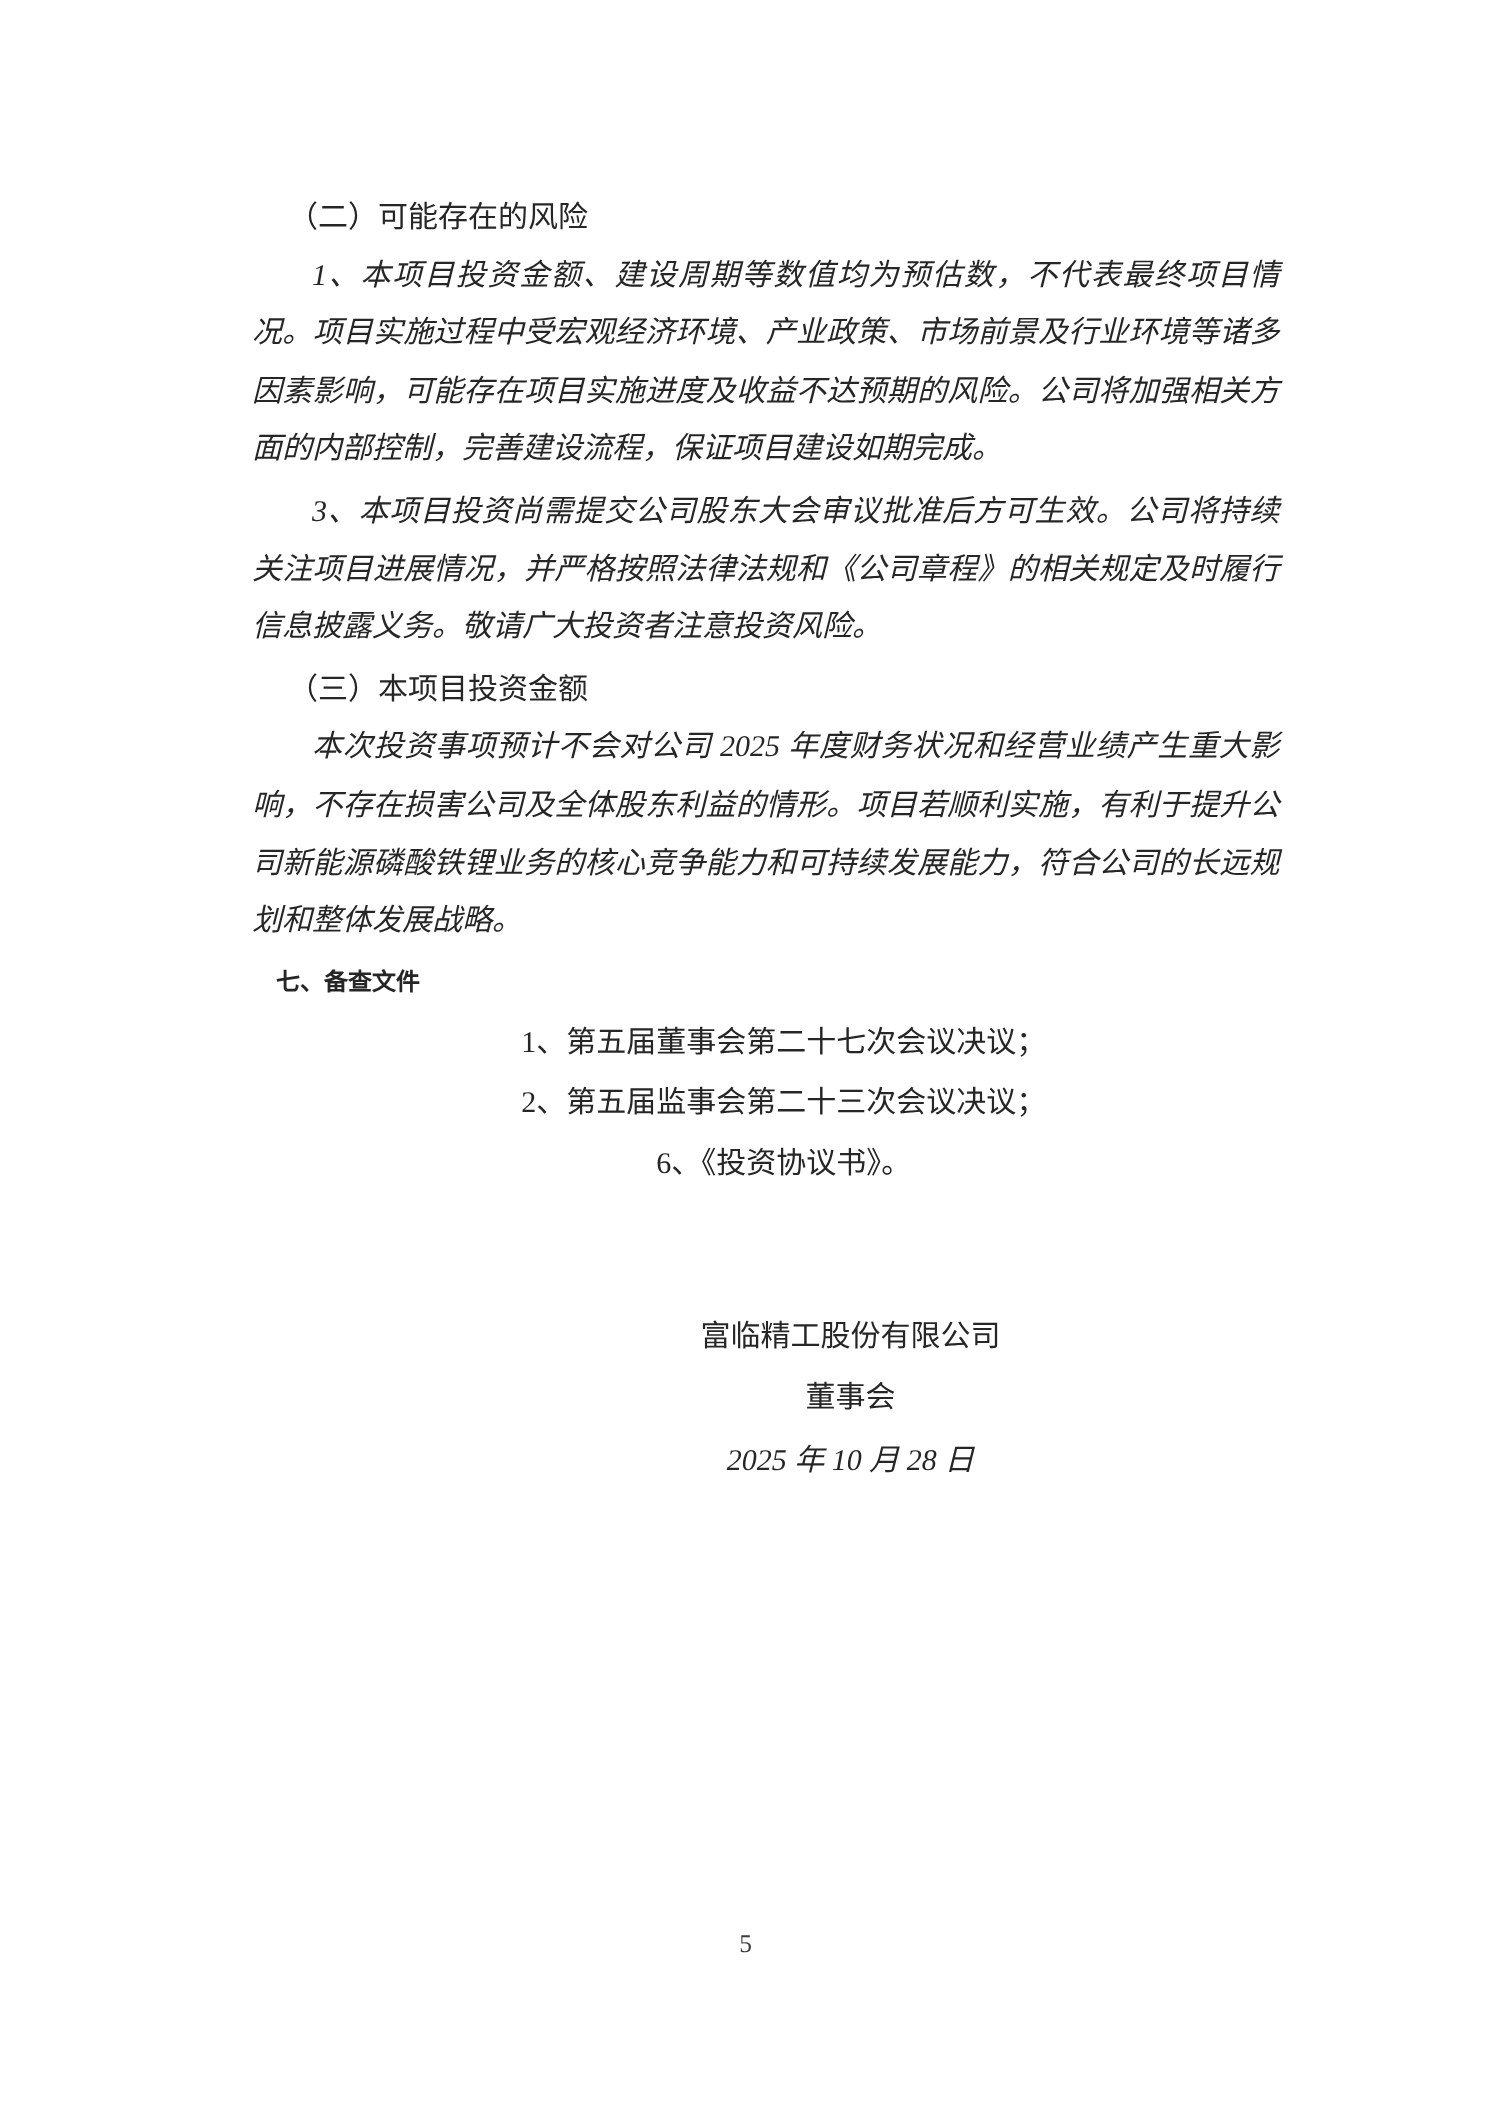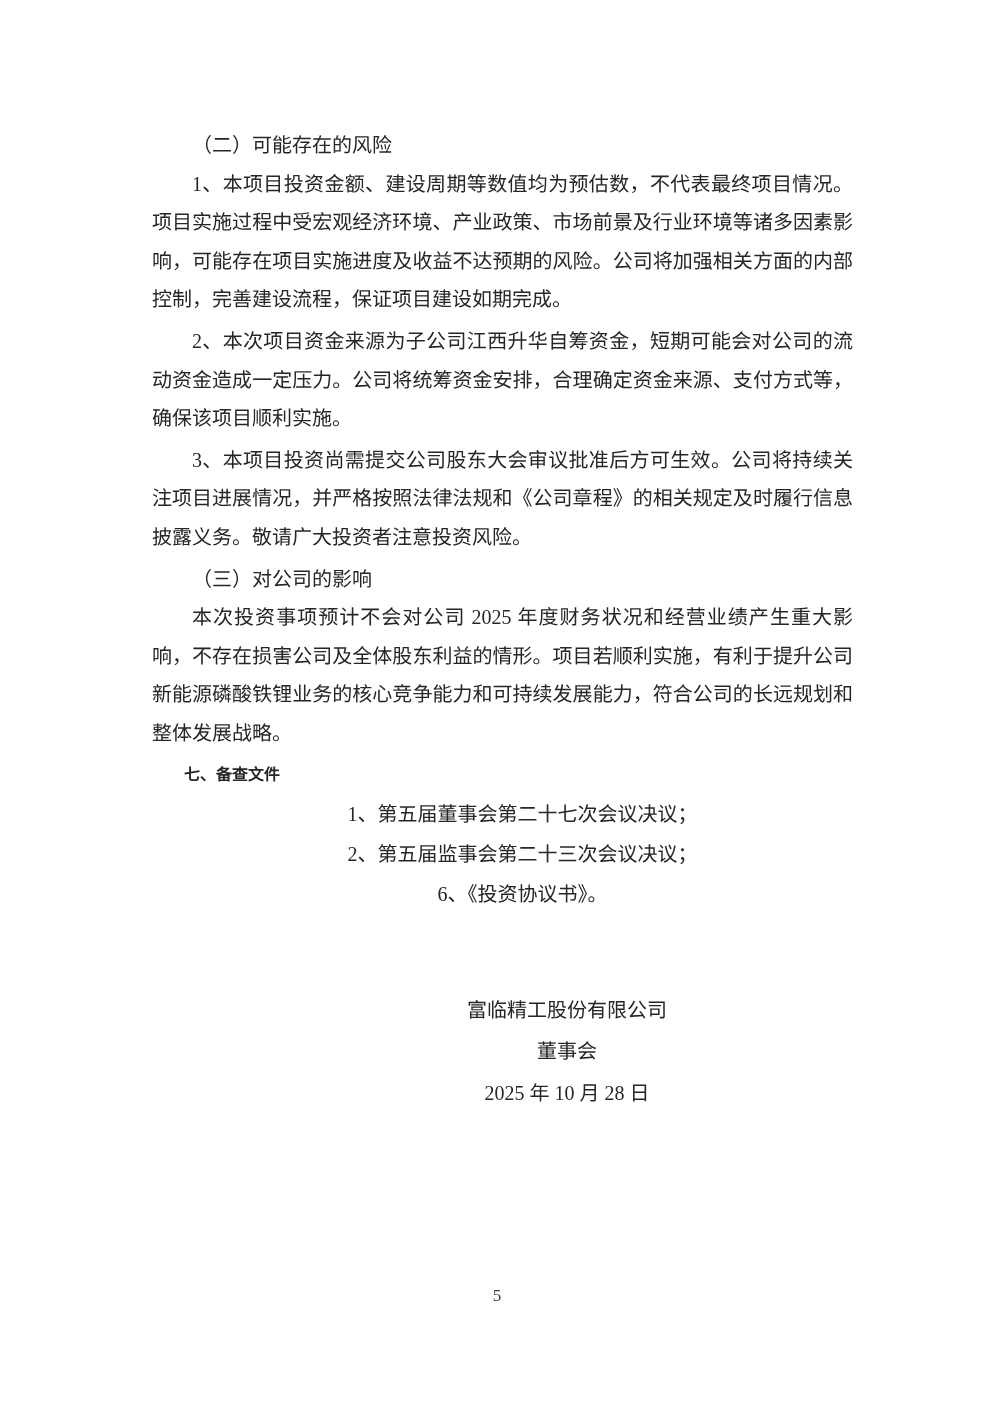--- a/index.html
+++ b/index.html
@@ -27,22 +27,23 @@
     line-height: 38.6px;
     text-align: justify;
     text-justify: inter-ideograph;
   }
   .sub-heading {
     margin: 0;
     text-indent: 2em;
     font-weight: normal;
   }
   .para {
-    margin: 0 0 3px 0;
+    margin: 0 0 3px 16px;
     text-indent: 2em;
+    font-style: italic;
   }
   .bold-heading {
     margin: 1px 0 1px 0;
     text-indent: 2em;
     font-weight: bold;
     font-family: "Liberation Sans", "DejaVu Sans", sans-serif;
     font-size: 16px;
   }
   .list-line {
     margin: 0 0 1.5px 0;
@@ -53,20 +54,21 @@
     margin: 76px 136px 0 auto;
     width: 300px;
     text-align: center;
     line-height: 41px;
   }
   .signature p {
     margin: 0;
   }
   .signature .sig-date {
     line-height: 43px;
+    font-style: italic;
   }
   .page-number {
     position: absolute;
     top: 1286px;
     left: 0;
     right: 6px;
     text-align: center;
     font-size: 17px;
     color: #3a3a3a;
   }
@@ -74,25 +76,24 @@
 </head>
 <body>
 
 <div class="page">
   <main class="content">
 
     <p class="sub-heading">（二）可能存在的风险</p>
 
     <p class="para">1、本项目投资金额、建设周期等数值均为预估数，不代表最终项目情况。项目实施过程中受宏观经济环境、产业政策、市场前景及行业环境等诸多因素影响，可能存在项目实施进度及收益不达预期的风险。公司将加强相关方面的内部控制，完善建设流程，保证项目建设如期完成。</p>
 
-    <p class="para">2、本次项目资金来源为子公司江西升华自筹资金，短期可能会对公司的流动资金造成一定压力。公司将统筹资金安排，合理确定资金来源、支付方式等，确保该项目顺利实施。</p>
 
     <p class="para">3、本项目投资尚需提交公司股东大会审议批准后方可生效。公司将持续关注项目进展情况，并严格按照法律法规和《公司章程》的相关规定及时履行信息披露义务。敬请广大投资者注意投资风险。</p>
 
-    <p class="sub-heading">（三）对公司的影响</p>
+    <p class="sub-heading">（三）本项目投资金额</p>
 
     <p class="para">本次投资事项预计不会对公司 2025 年度财务状况和经营业绩产生重大影响，不存在损害公司及全体股东利益的情形。项目若顺利实施，有利于提升公司新能源磷酸铁锂业务的核心竞争能力和可持续发展能力，符合公司的长远规划和整体发展战略。</p>
 
     <p class="bold-heading">七、备查文件</p>
 
     <p class="list-line">1、第五届董事会第二十七次会议决议；</p>
 
     <p class="list-line">2、第五届监事会第二十三次会议决议；</p>
 
     <p class="list-line">6、《投资协议书》。</p>

